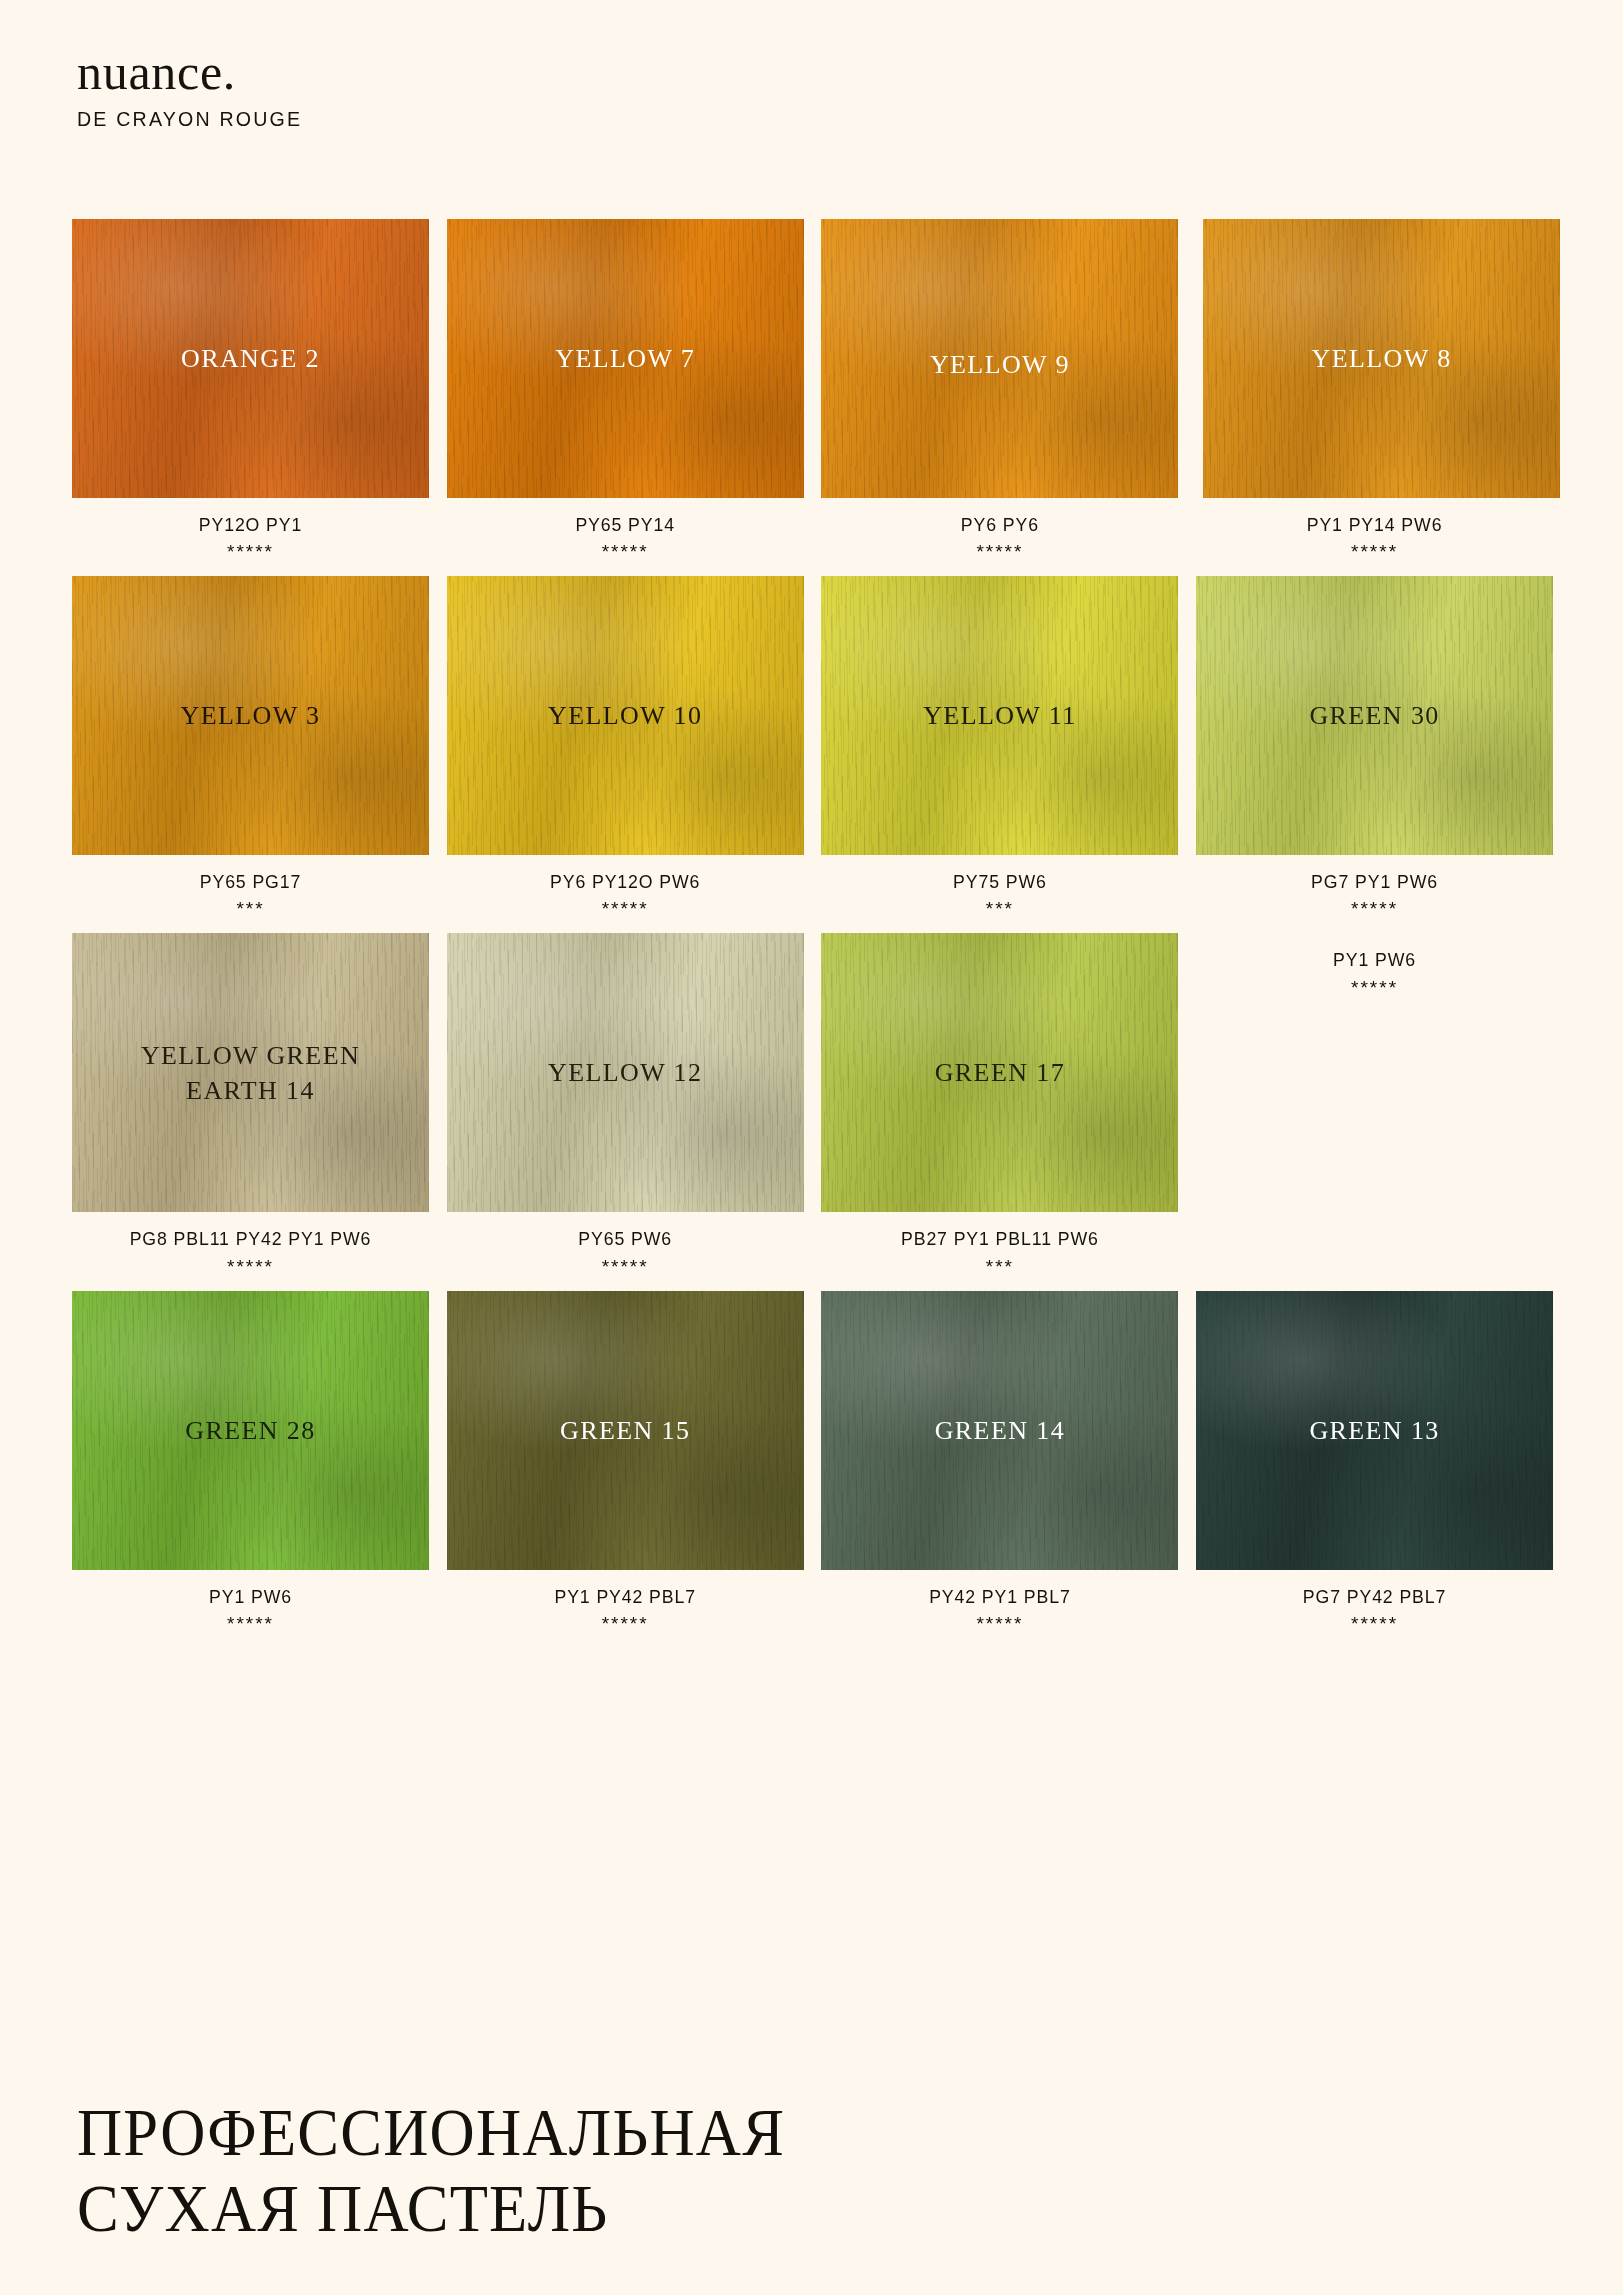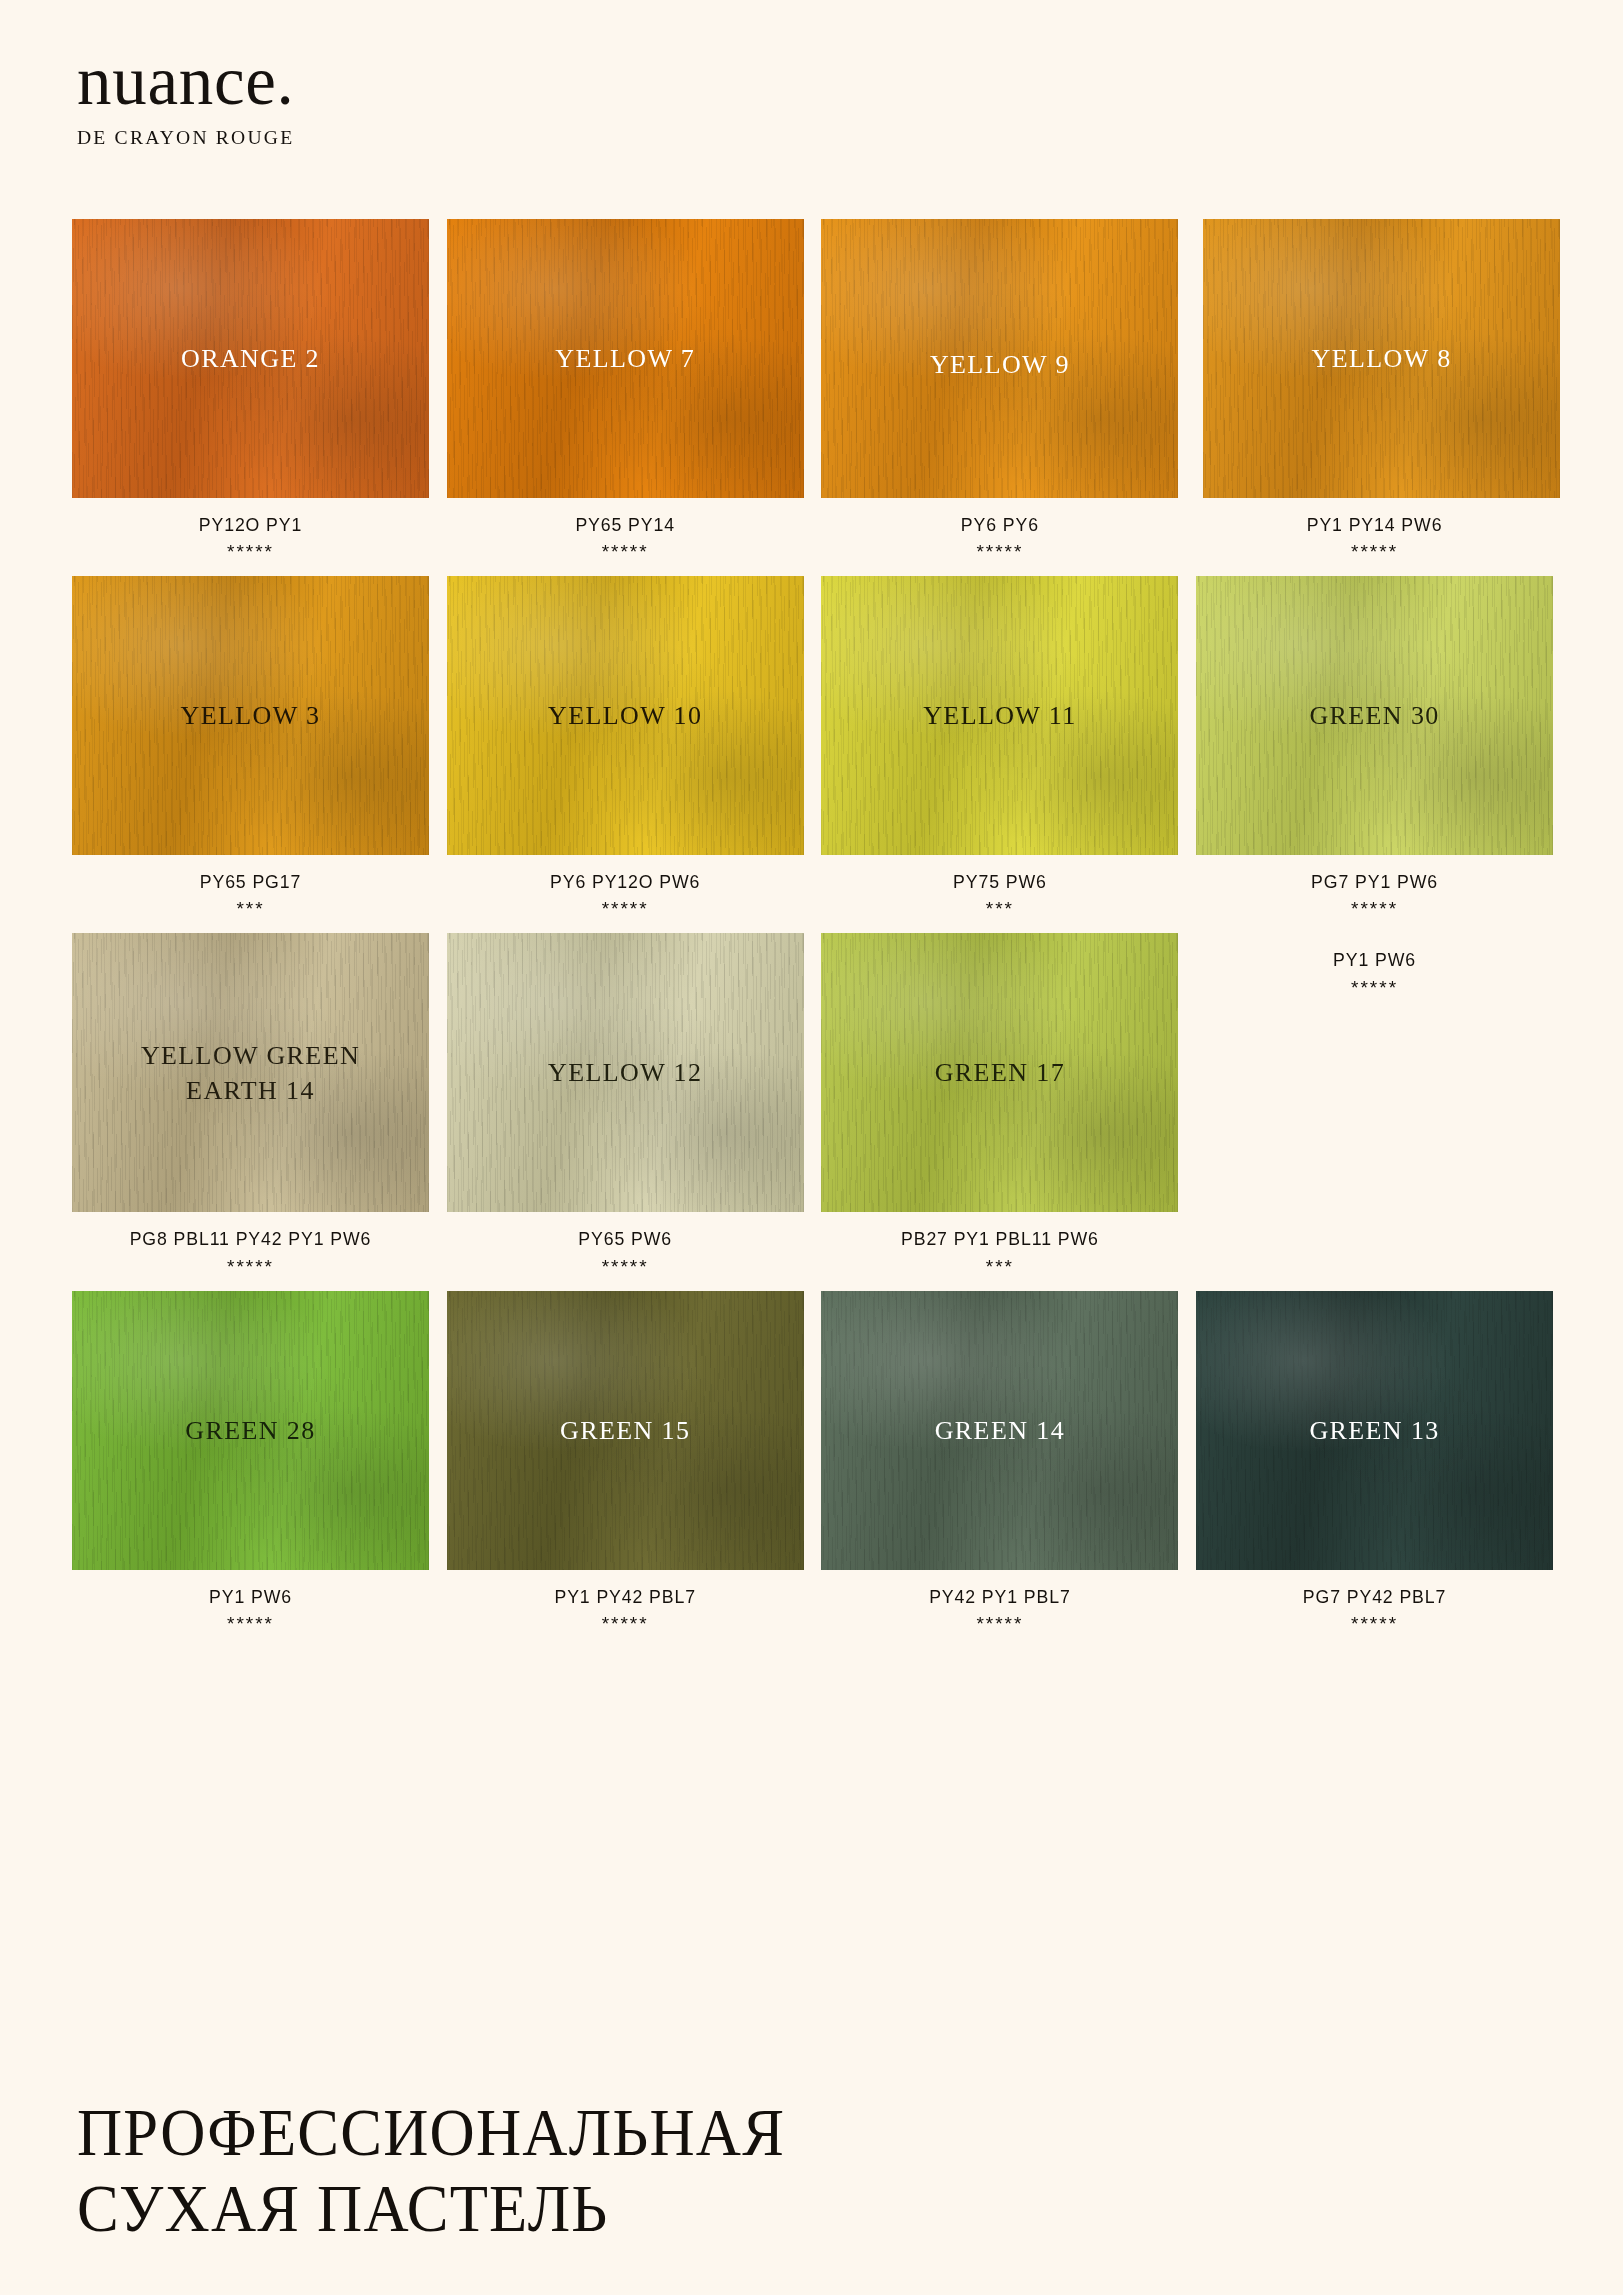--- a/index.html
+++ b/index.html
@@ -16,29 +16,29 @@
   }
 
   
   .brand {
     position: absolute;
     left: 77px;
     top: 47px;
   }
   .brand-name {
     font-family: "Liberation Serif", serif;
-    font-size: 69px;
+    font-size: 50px;
     line-height: 1.0;
     letter-spacing: 0.7px;
     color: #16120f;
     font-weight: 400;
   }
   .brand-sub {
     margin-top: 10.5px;
-    font-family: Liberation Serif, serif;
+    font-family: Liberation Sans, sans-serif;
     font-size: 19.6px;
     letter-spacing: 2.2px;
     color: #16120f;
     font-weight: 400;
   }
 
   
   .swatch-grid {
     position: absolute;
     left: 72px;

